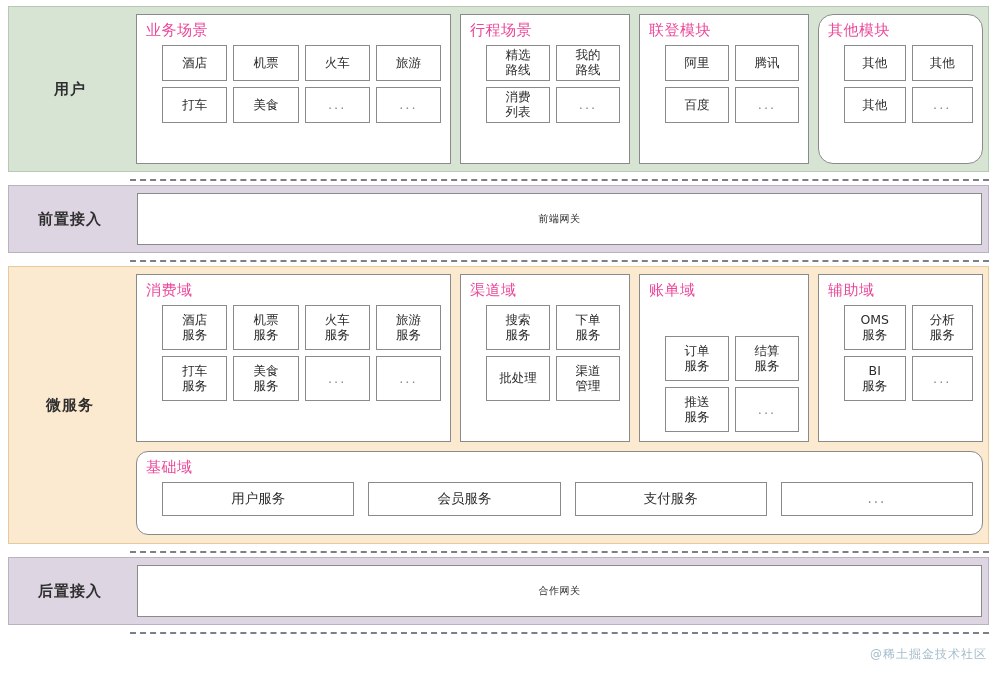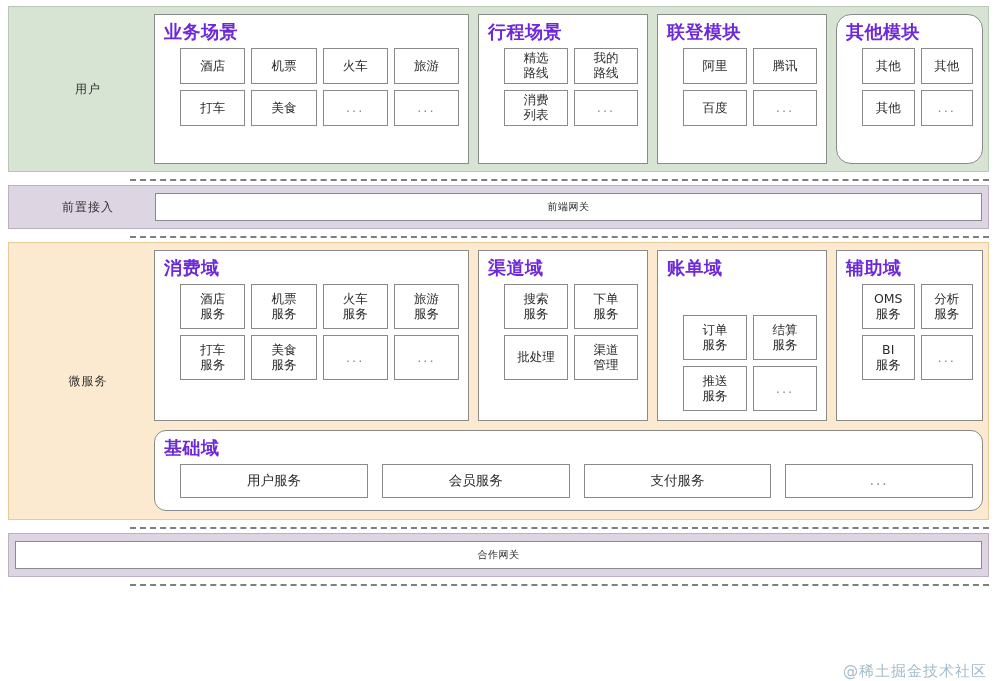--- a/index.html
+++ b/index.html
@@ -31,25 +31,24 @@
     display: flex;
     align-items: stretch;
     box-sizing: border-box;
     border: 1px solid #b9b9c4;
   }
   .layer-label {
     flex: 0 0 122px;
     display: flex;
     align-items: center;
     justify-content: center;
-    font-size: 12px;
-    font-weight: normal;
+    font-size: 15px;
+    font-weight: bold;
     letter-spacing: 1px;
     color: #2f2f2f;
-    margin-left: 18px;
   }
   .layer-body {
     flex: 1 1 auto;
     display: flex;
     box-sizing: border-box;
   }
 
   
   .layer.user      { background: #d7e4d4; border-color: #b7c9b4; }
   .layer.access    { background: #ded5e3; border-color: #bcb0c4; }
@@ -74,23 +73,23 @@
   
   .panel {
     background: #ffffff;
     border: 1px solid #8a8a8a;
     box-sizing: border-box;
     display: flex;
     flex-direction: column;
     padding: 8px 9px 9px 9px;
   }
   .panel-title {
-    font-size: 18px;
-    font-weight: bold;
-    color: #6d28d9;
+    font-size: 15px;
+    font-weight: normal;
+    color: #ec4899;
     margin-bottom: 7px;
     line-height: 1;
     letter-spacing: .5px;
   }
   .panel-grid {
     display: grid;
     gap: 6px;
     flex: 1 1 auto;
     align-content: start;
     padding-left: 16px;
@@ -117,21 +116,21 @@
   .user-panel-1 { flex: 0 0 315px; }
   .user-panel-2 { flex: 0 0 170px; }
   .user-panel-3 { flex: 0 0 170px; }
   .user-panel-4 { flex: 1 1 auto; border-radius: 15px; }
   .user-panel-1 .panel-grid { grid-template-columns: repeat(4, 1fr); grid-auto-rows: 36px; }
   .user-panel-2 .panel-grid,
   .user-panel-3 .panel-grid,
   .user-panel-4 .panel-grid { grid-template-columns: repeat(2, 1fr); grid-auto-rows: 36px; }
 
   
-  .layer.access { height: 44px; }
+  .layer.access { height: 68px; }
   .layer.access .layer-body { padding: 7px 6px; }
   .gateway-bar {
     flex: 1 1 auto;
     background: #ffffff;
     border: 1px solid #8a8a8a;
     display: flex;
     align-items: center;
     justify-content: center;
     font-size: 10px;
     color: #2b2b2b;
@@ -176,22 +175,22 @@
     justify-content: center;
     font-size: 13.5px;
     color: #2b2b2b;
     letter-spacing: .5px;
   }
 
   
   .watermark {
     position: absolute;
     right: 10px;
-    bottom: 0;
-    font-size: 15px;
+    bottom: 18px;
+    font-size: 12px;
     color: #9fb9c9;
     letter-spacing: 1px;
     pointer-events: none;
     opacity: .95;
     margin-left: 11px;
   }
 </style>
 </head>
 <body>
 
@@ -340,20 +339,21 @@
           </div>
         </div>
       </div>
 
     </div>
   </div>
 
   <div class="sep"></div>
 
   <div class="layer access">
+    <div class="layer-label">后置接入</div>
     <div class="layer-body">
       <div class="gateway-bar">合作网关</div>
     </div>
   </div>
 
   <div class="sep"></div>
 
 
   <div class="watermark">@稀土掘金技术社区</div>
 

